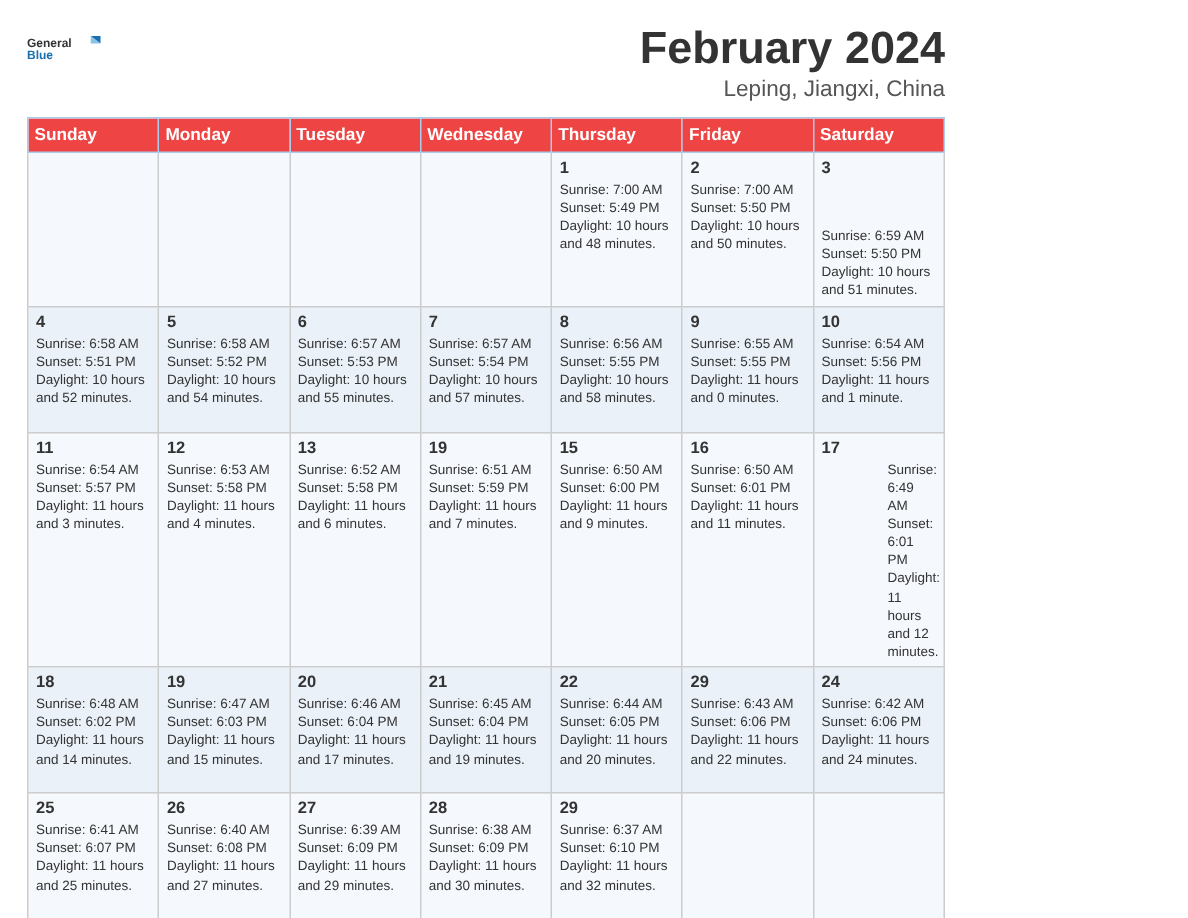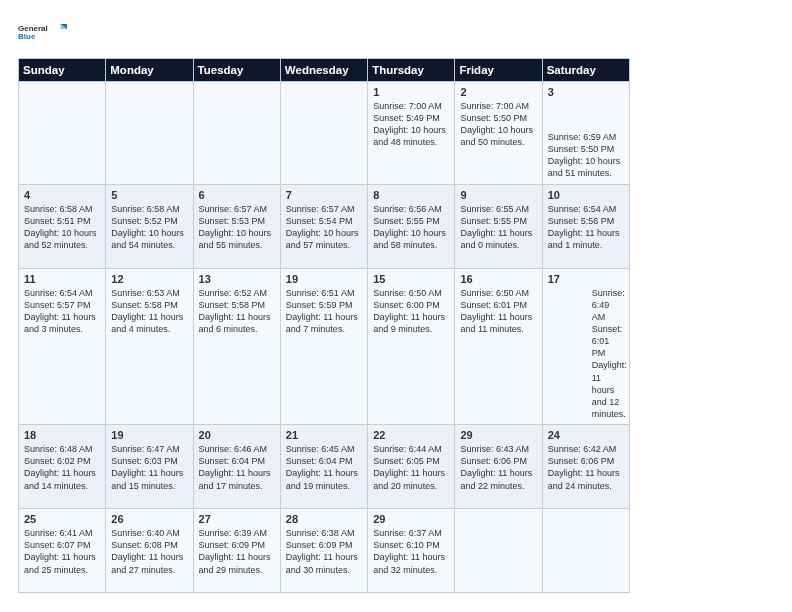--- a/index.html
+++ b/index.html
@@ -38,21 +38,21 @@
       font-size: 15px;
       color: #555;
       margin-top: 2px;
     }
     table {
       width: 100%;
       border-collapse: collapse;
       table-layout: fixed;
     }
     thead tr th {
-      background-color: #0f172a;
+      background-color: #ef4444;
       color: #fff;
       font-size: 11.5px;
       font-weight: bold;
       padding: 5px 4px;
       border: 1px solid #aaccee;
       text-align: left;
     }
     tbody tr td {
       border: 1px solid #ccc;
       vertical-align: top;
@@ -86,20 +86,24 @@
 <div class="page">
   <div class="header-row">
     <div class="logo">
     <svg width="50" height="32" viewBox="0 0 100 36" xmlns="http://www.w3.org/2000/svg">
       <text x="0" y="16" font-size="16" font-weight="bold" fill="#333" font-family="Arial">General</text>
       <text x="0" y="32" font-size="16" font-weight="bold" fill="#1a6faf" font-family="Arial">Blue</text>
       <polygon points="85,2 98,2 98,12" fill="#1a6faf"></polygon>
       <polygon points="85,2 98,12 85,12" fill="#5baae0" opacity="0.7"></polygon>
     </svg>
   </div>
+    <div class="title-block">
+      <div class="main-title">February 2024</div>
+      <div class="subtitle">Leping, Jiangxi, China</div>
+    </div>
   </div>
 
   <table>
     <thead>
       <tr>
         <th>Sunday</th>
         <th>Monday</th>
         <th>Tuesday</th>
         <th>Wednesday</th>
         <th>Thursday</th>

